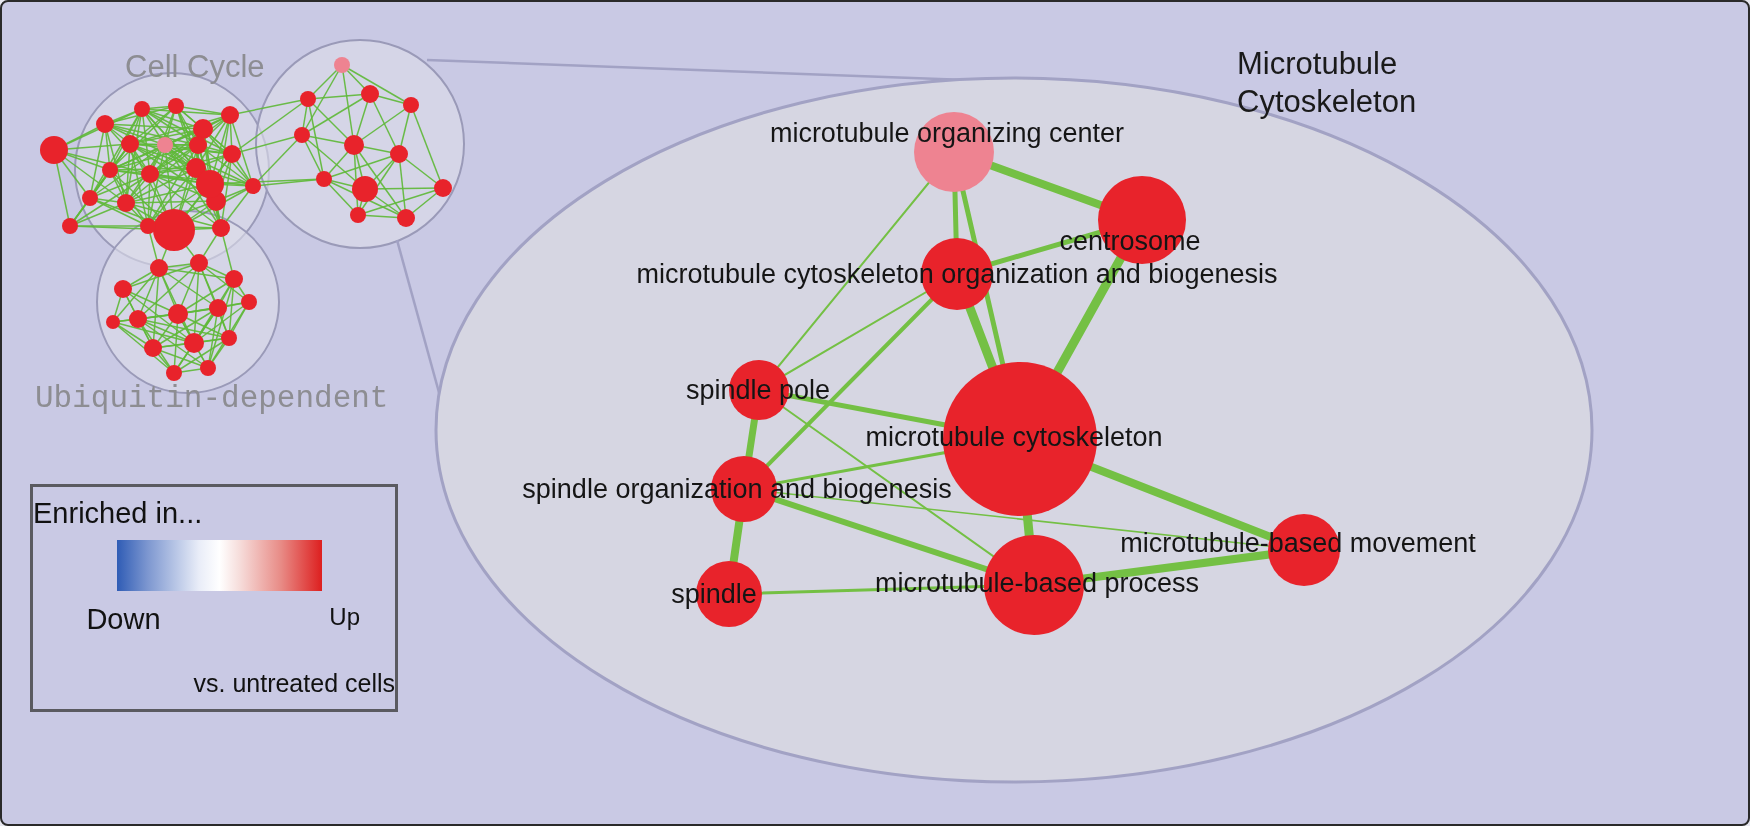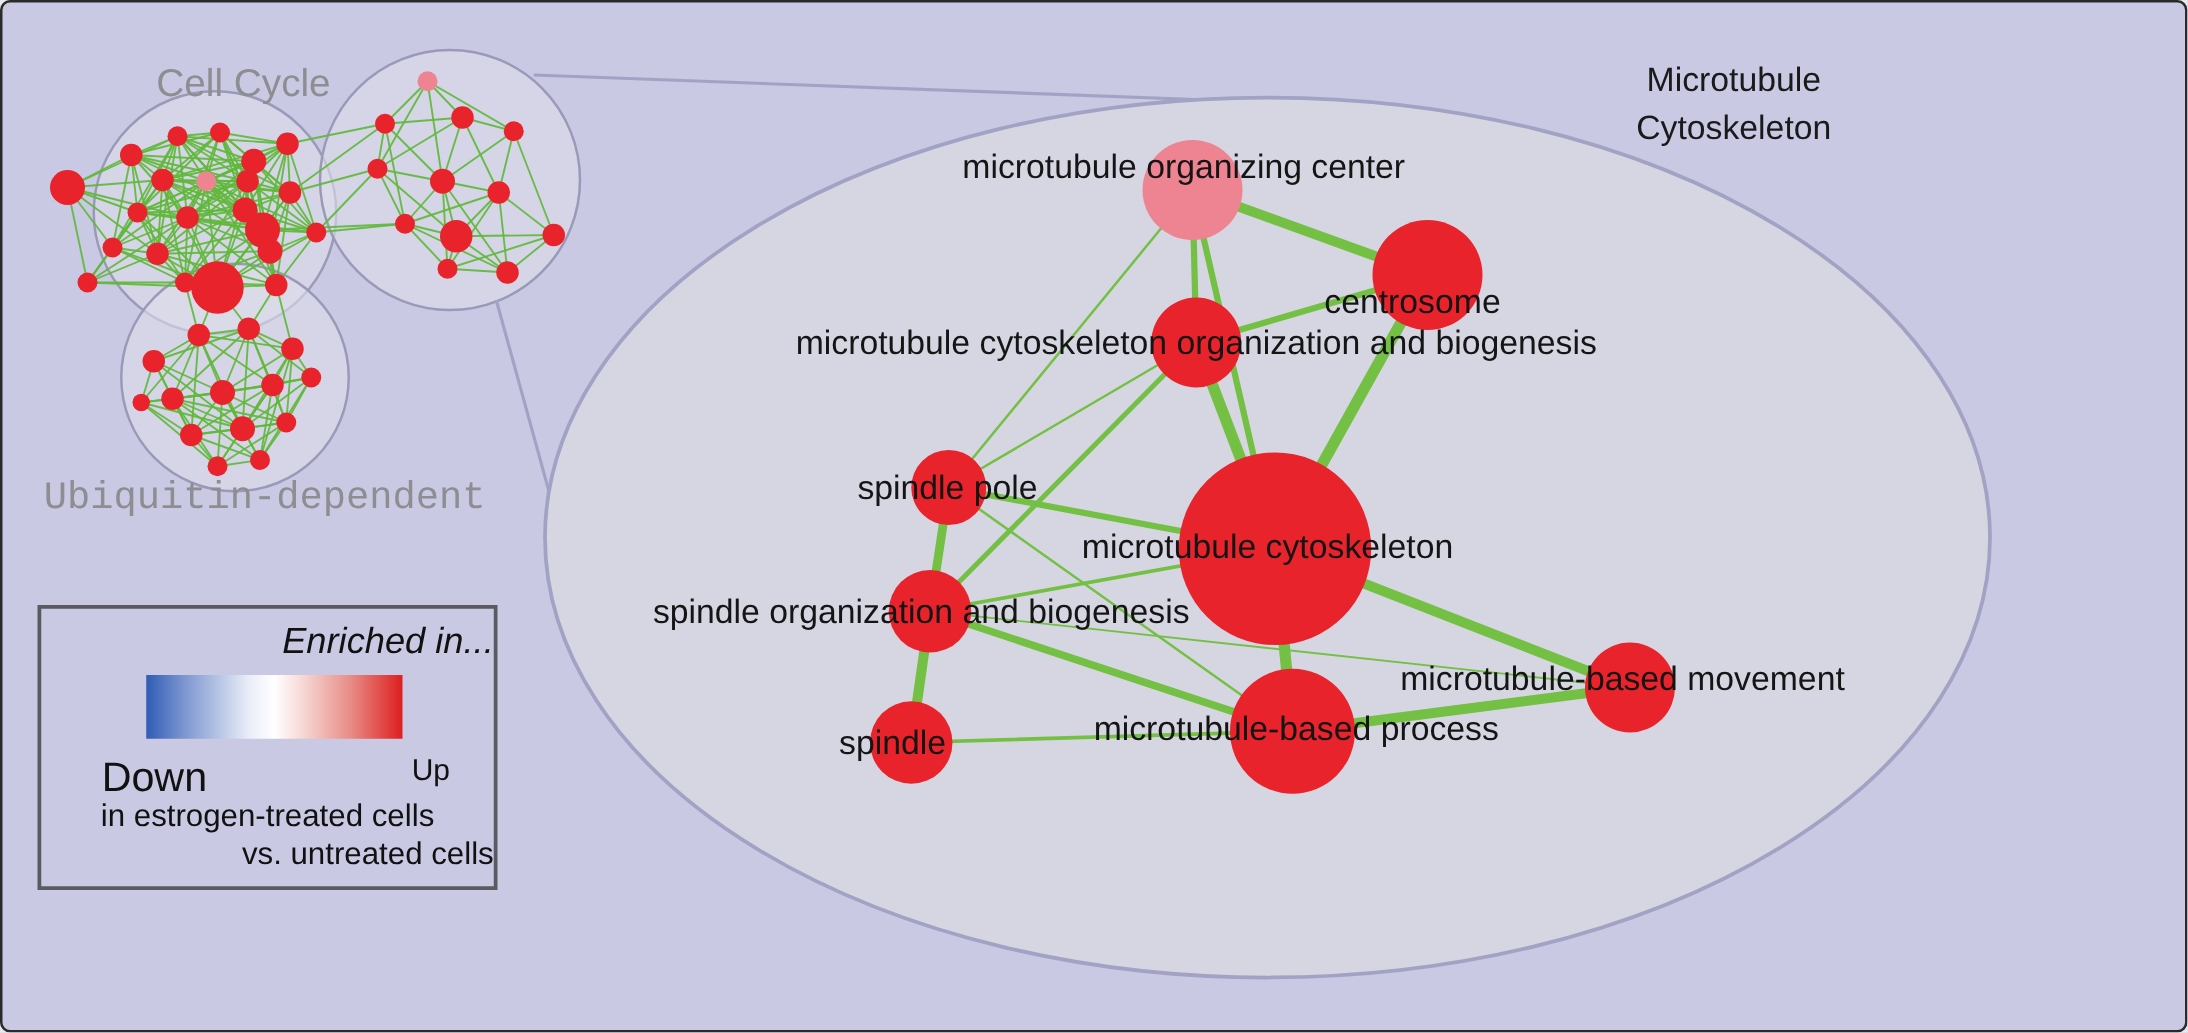--- a/index.html
+++ b/index.html
@@ -12,28 +12,28 @@
     box-sizing:border-box;
     overflow:hidden;
     font-family:"Liberation Sans", sans-serif;
   }
   svg#scene{position:absolute;left:0;top:0;width:1750px;height:826px;}
   svg text{font-family:"Liberation Sans", sans-serif;font-size:27px;fill:#151515;}
   .overlay-label{position:absolute;font-family:"Liberation Sans", sans-serif;}
   .cluster-gray{color:#8d8d92;font-size:31px;line-height:38px;}
   .lbl-cell-cycle{left:107px;top:46px;margin-left:16px;}
   .lbl-ubiquitin{left:33px;top:378px;font-family:Liberation Mono, monospace;}
-  .lbl-microtubule{left:1235px;top:43px;width:300px;text-align:center;color:#1a1a1a;font-size:27px;line-height:38px;}
+  .lbl-microtubule{left:1235px;top:43px;width:300px;color:#1a1a1a;font-size:31px;line-height:38px;}
   .legend{
     position:absolute;left:28px;top:482px;width:368px;height:228px;
     border:3px solid #5a5a60;box-sizing:border-box;
   }
-  .legend-title{position:absolute;left:0;top:10px;width:100%;text-align:right;font-size:29px;color:#111;font-style:italic;}
+  .legend-title{position:absolute;left:0;top:10px;width:100%;text-align:left;font-size:29px;color:#111;}
   .legend-bar{position:absolute;left:84px;top:53px;width:205px;height:51px;}
-  .legend-down{position:absolute;left:48px;top:116px;width:85px;text-align:center;font-size:33px;color:#111;}
+  .legend-down{position:absolute;left:48px;top:116px;width:85px;text-align:center;font-size:29px;color:#111;}
   .legend-up{position:absolute;left:252px;top:116px;width:75px;text-align:right;font-size:24px;color:#111;}
   .legend-cap1{position:absolute;left:0;top:152px;width:100%;text-align:center;font-size:25px;color:#111;}
   .legend-cap2{position:absolute;left:0;top:182px;width:100%;text-align:right;font-size:25px;color:#111;}
 </style>
 </head>
 <body>
 
 <div class="page">
 
   <svg id="scene" viewBox="0 0 1750 826">
@@ -429,17 +429,16 @@
   <div class="overlay-label lbl-microtubule">
     <div>Microtubule</div>
     <div>Cytoskeleton</div>
   </div>
 
   <div class="legend">
     <div class="legend-title">Enriched in...</div>
     <div class="legend-bar" id="legend-bar" style="background: linear-gradient(90deg, rgb(47, 92, 181) 0%, rgb(125, 151, 208) 15%, rgb(233, 237, 248) 40%, rgb(255, 255, 255) 50%, rgb(246, 220, 218) 60%, rgb(232, 139, 134) 80%, rgb(221, 31, 31) 100%);"></div>
     <div class="legend-down">Down</div>
     <div class="legend-up">Up</div>
-    <div class="legend-cap1">in estrogen-treated cells</div>
     <div class="legend-cap2">vs. untreated cells</div>
   </div>
 
 </div>
 
 </body></html>

